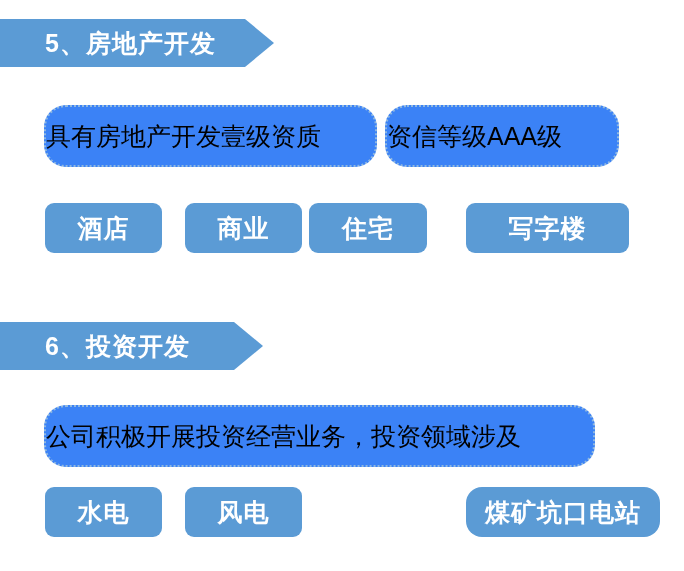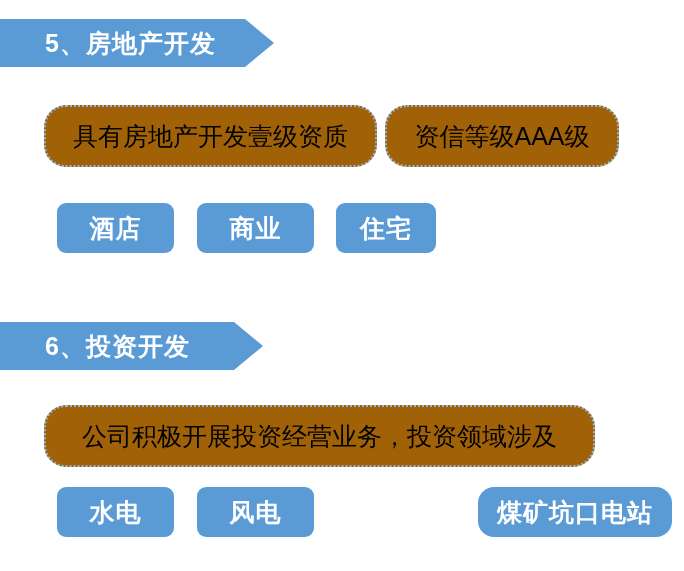--- a/index.html
+++ b/index.html
@@ -53,25 +53,25 @@
   }
 
   #section-5-header { top: 19px; width: 274px; }
   #section-6-header { top: 322px; width: 263px; }
 
   
   .info-box {
     position: absolute;
     border: 2px dotted #8FB8E0;
     border-radius: 22px;
-    background: #a16207;
+    background: #3b82f6;
     box-sizing: border-box;
     display: flex;
     align-items: center;
-    justify-content: center;
+    justify-content: flex-start;
   }
   .info-box .info-text {
     color: #000000;
     font-size: 25px;
     font-weight: normal;
     white-space: nowrap;
     line-height: 1;
   }
 
   #info-box-qualification { left: 44px;  top: 105px; width: 333px; height: 62px; }
@@ -82,38 +82,37 @@
   .tag-button {
     position: absolute;
     background: #5B9BD5;
     border-radius: 9px;
     display: flex;
     align-items: center;
     justify-content: center;
     box-sizing: border-box;
     border: none;
     padding: 0;
-    margin-left: 12px;
   }
   .tag-button .tag-label {
     color: #FFFFFF;
     font-size: 25px;
     font-weight: bold;
     white-space: nowrap;
     line-height: 1;
     letter-spacing: 1px;
   }
 
   .tag-row-1 { top: 203px; height: 50px; }
   .tag-row-2 { top: 487px; height: 50px; }
 
   
   #tag-hotel     { left: 45px;  width: 117px; }
   #tag-commerce  { left: 185px; width: 117px; }
-  #tag-residence { left: 324px; width: 100px; }
+  #tag-residence { left: 309px; width: 118px; }
   #tag-office    { left: 466px; width: 163px; }
 
   
   #tag-hydropower { left: 45px;  width: 117px; }
   #tag-windpower  { left: 185px; width: 117px; }
   #tag-water      { left: 325px; width: 117px; }
   #tag-coalmine   { left: 466px; width: 194px; border-radius: 16px; }
 </style>
 </head>
 <body>
@@ -139,20 +138,23 @@
 
   <div class="tag-button tag-row-1" id="tag-hotel">
     <span class="tag-label">酒店</span>
   </div>
   <div class="tag-button tag-row-1" id="tag-commerce">
     <span class="tag-label">商业</span>
   </div>
   <div class="tag-button tag-row-1" id="tag-residence">
     <span class="tag-label">住宅</span>
   </div>
+  <div class="tag-button tag-row-1" id="tag-office">
+    <span class="tag-label">写字楼</span>
+  </div>
 
   <div class="section-header" id="section-6-header">
     <span class="ribbon" style="background:transparent;">
       <svg class="ribbon-svg" viewBox="0 0 263 48" preserveAspectRatio="none">
         <polygon points="0,0 234,0 263,24 234,48 0,48" fill="#5B9BD5"></polygon>
       </svg>
     </span>
     <span class="header-label">6、投资开发</span>
   </div>
 

